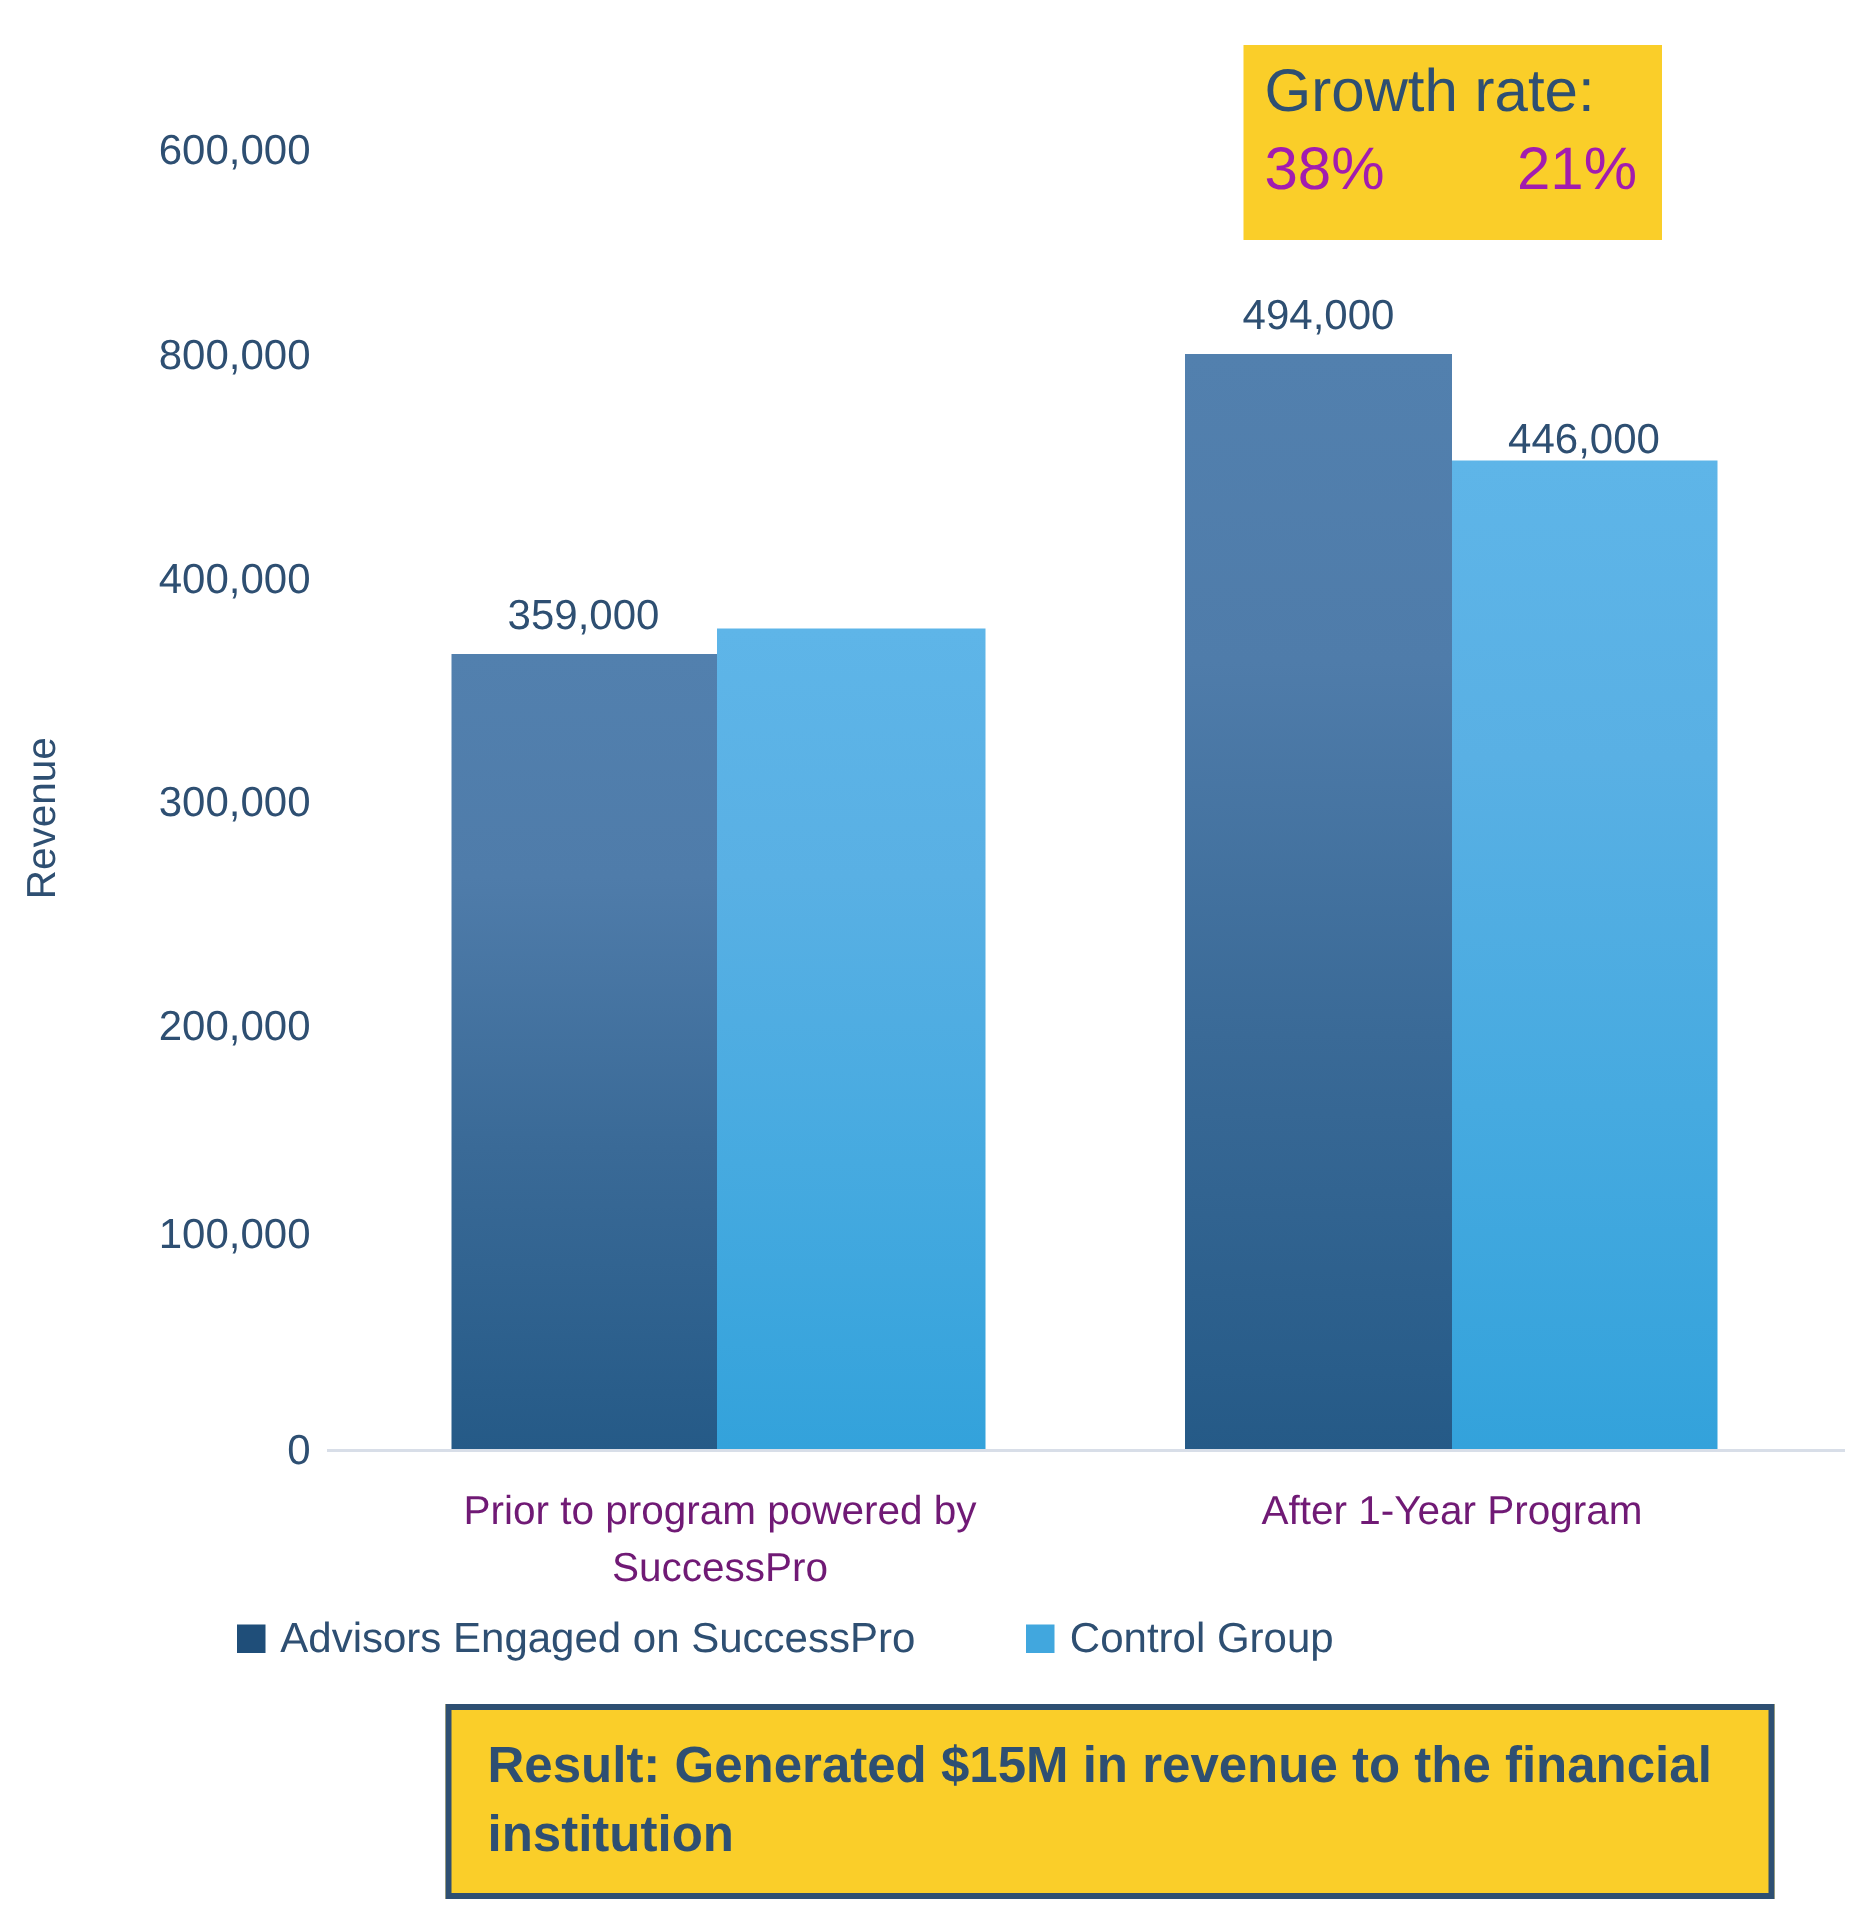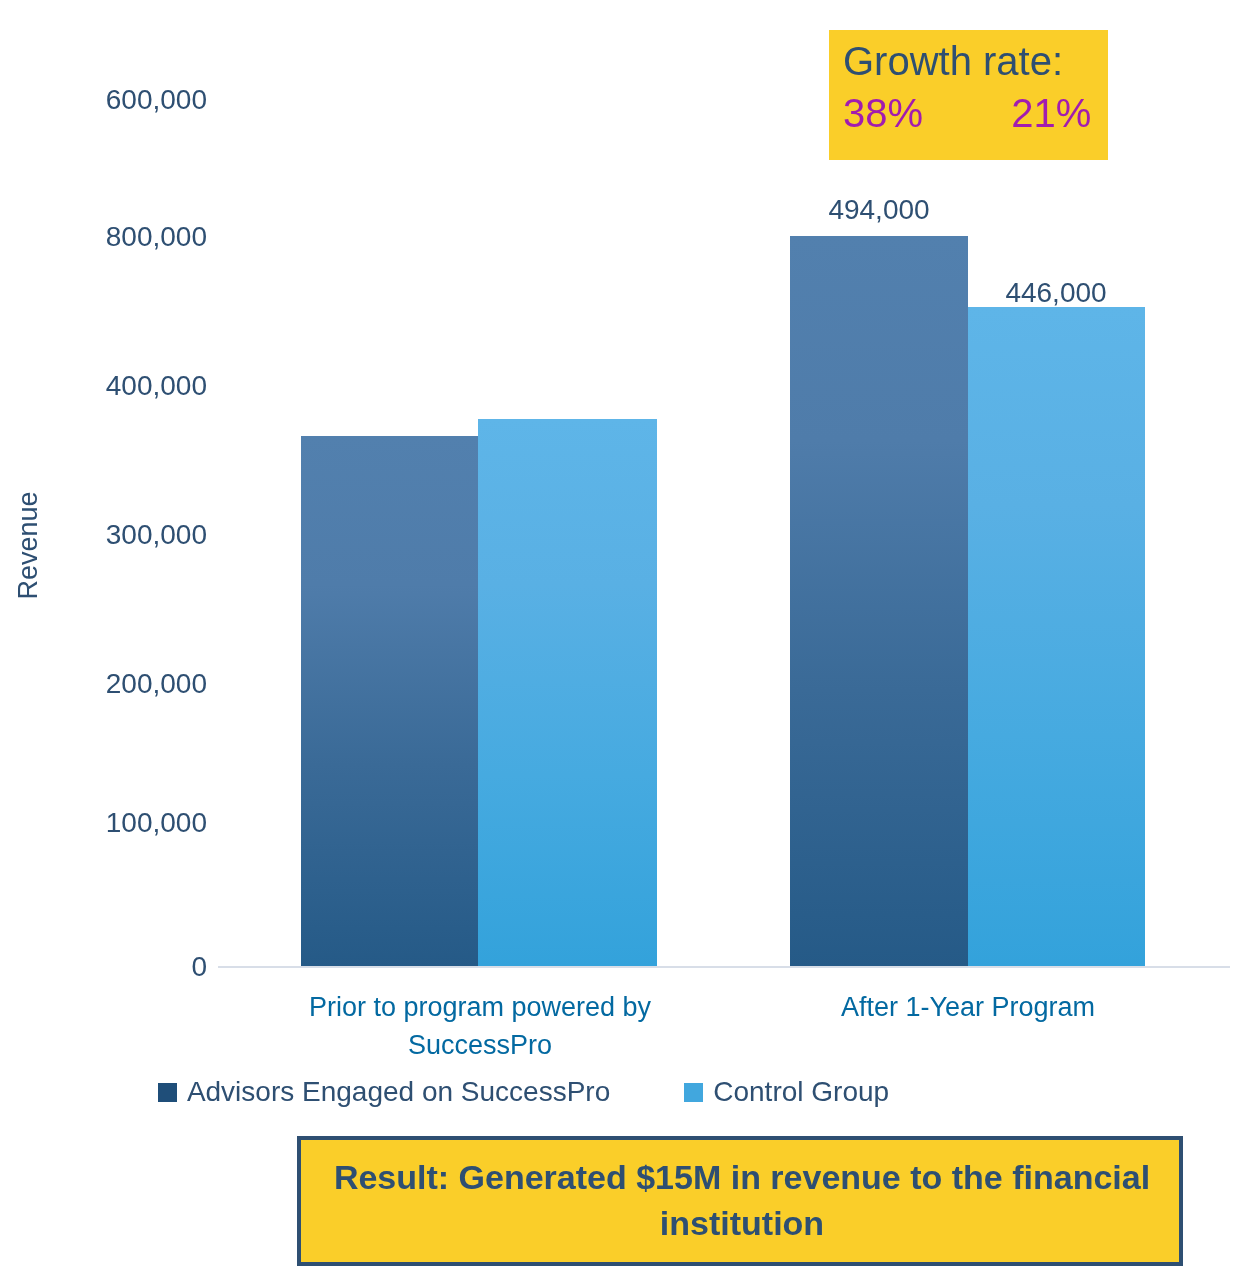--- a/index.html
+++ b/index.html
@@ -105,21 +105,21 @@
     color: #2E4F72;
     text-align: center;
     line-height: 28px;
     white-space: nowrap;
   }
 
   
   .cat-label {
     position: absolute;
     font-size: 27px;
-    color: #0369a1;
+    color: #701a75;
     text-align: center;
     line-height: 38px;
   }
   #cat-0 { left: 240px; top: 988px; width: 480px; }
   #cat-1 { left: 728px; top: 988px; width: 480px; }
 
   
   #legend {
     position: absolute;
     left: 0;
@@ -147,21 +147,20 @@
     background: #FACE29;
     border: 4px solid #2E4F72;
     box-sizing: border-box;
     padding: 14px 20px 0 24px;
   }
   #result-banner .res-text {
     font-size: 34px;
     font-weight: bold;
     color: #2E4F72;
     line-height: 46px;
-    text-align: center;
   }
 </style>
 </head>
 <body>
 
 <div id="growth-box">
   <div class="gr-title">Growth rate:</div>
   <div class="gr-values">
     <span>38%</span>
     <span class="gr-gap"></span>
@@ -183,20 +182,21 @@
 
   <div id="bars">
     <div class="bar dark" style="left: 301px; width: 177px; height: 531px;"></div>
     <div class="bar light" style="left: 478px; width: 179px; height: 548px;"></div>
     <div class="bar dark" style="left: 790px; width: 178px; height: 731px;"></div>
     <div class="bar light" style="left: 968px; width: 177px; height: 660px;"></div>
   </div>
 
   <div id="baseline"></div>
 
+  <div class="bar-label" style="left: 269px; top: 396px; width: 240px;">359,000</div>
   <div class="bar-label" style="left: 759px; top: 196px; width: 240px;">494,000</div>
   <div class="bar-label" style="left: 936px; top: 267px; width: 240px; margin-top: 12px;">446,000</div>
 
   <div class="cat-label" id="cat-0">Prior to program powered by SuccessPro</div>
   <div class="cat-label" id="cat-1">After 1-Year Program</div>
 </div>
 
 <div id="legend">
   <div class="legend-item">
     <span class="legend-swatch dark"></span>

